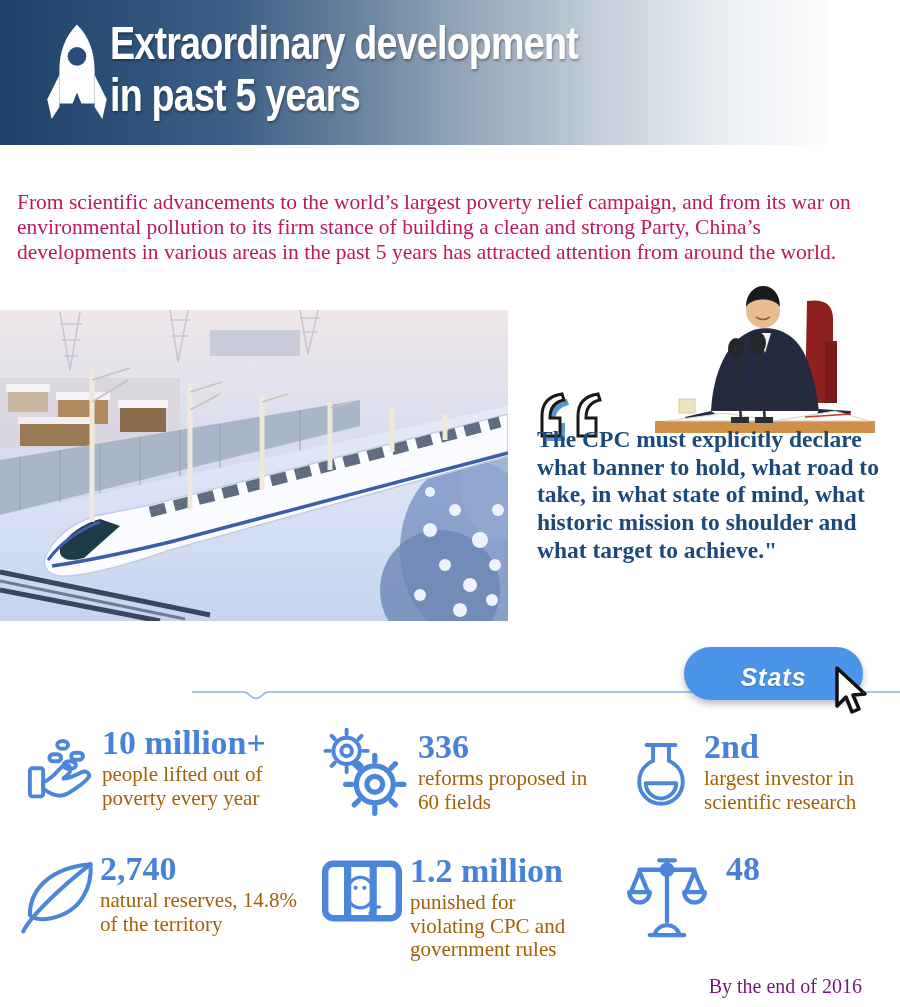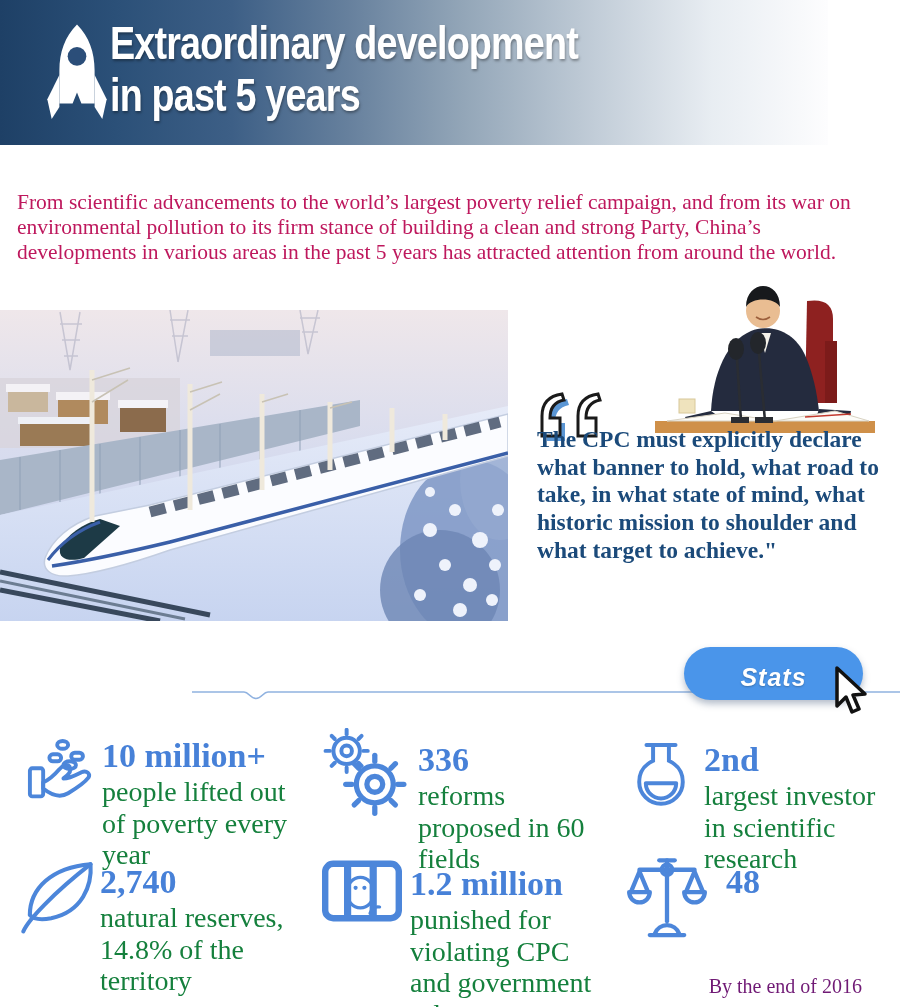--- a/index.html
+++ b/index.html
@@ -34,22 +34,22 @@
     background:#4a95ea;border:none;box-shadow:0 4px 7px rgba(90,110,140,0.45);cursor:pointer;
     display:flex;align-items:center;justify-content:center;}
   .stats-button span{color:#ffffff;font-family:"Liberation Sans",sans-serif;font-weight:bold;
     font-style:italic;font-size:25px;letter-spacing:1px;text-shadow:0 1px 2px rgba(0,0,0,0.25);margin-top:8px;}
   .cursor-wrap{position:absolute;left:831px;top:666px;width:38px;height:50px;z-index:5;}
 
   
   .stat{position:absolute;}
   .stat .icon{position:absolute;left:0;top:0;}
   .stat .value{font-weight:bold;font-size:34px;color:#4781d8;line-height:1.0;margin:0 0 3px 0;}
-  .stat .desc{font-size:28px;color:#15803d;line-height:1.13;}
-  .txt{position:absolute;margin-top:13px;}
+  .stat .desc{font-size:21px;color:#a16207;line-height:1.13;}
+  .txt{position:absolute;}
 
   .footer-note{position:absolute;right:38px;top:975px;font-size:20px;color:#701a75;}
 </style>
 </head>
 <body>
 
 <div class="page">
 
   <div class="banner">
     <div class="rocket-wrap">

